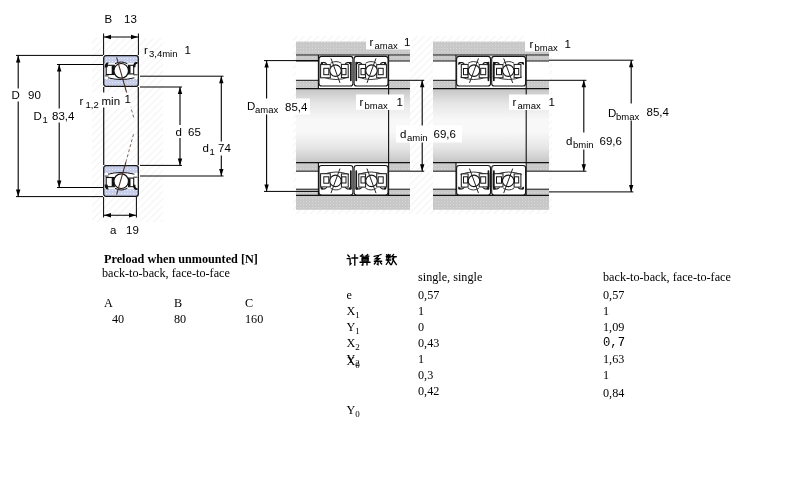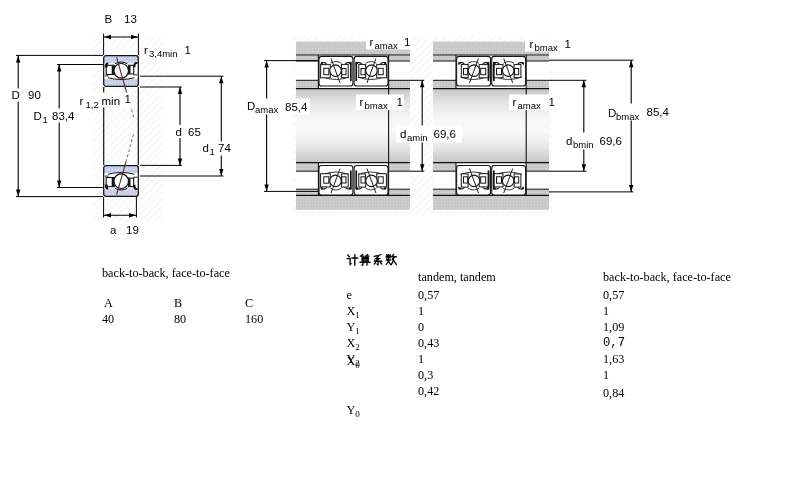--- a/index.html
+++ b/index.html
@@ -337,29 +337,30 @@
           <path d="M3.3,4.7 Q2.9,8.3 0.8,10.6"></path>
           <path d="M1.5,5 Q3.4,8 5.1,10.8"></path>
   <path d="M8.1,0.6 L6.5,2.7"></path>
           <path d="M6.2,2.9 L10.8,2.9"></path>
   <path d="M8.4,2.9 Q8.1,7 5.9,10.8"></path>
           <path d="M6.9,4.9 Q8.7,8 10.9,10.8"></path>
  </g>
 </g>
 </svg>
 
+<div class="t" style="left:104px;top:251.6px;font-weight:bold;font-size:12.2px;">Preload when unmounted [N]</div>
 <div class="t" style="left:102px;top:265.7px;">back-to-back, face-to-face</div>
 <div class="t" style="left:104px;top:296px;">A</div>
 <div class="t" style="left:174px;top:296px;">B</div>
 <div class="t" style="left:245px;top:296px;">C</div>
-<div class="t" style="left:102px;top:311.6px;text-align:center;">40</div>
+<div class="t" style="left:112px;top:311.6px;text-align:center;">40</div>
 <div class="t" style="left:174px;top:311.6px;">80</div>
 <div class="t" style="left:245px;top:311.6px;">160</div>
 
-<div class="t" style="left:418px;top:270.3px;">tandem, tandem</div>
+<div class="t" style="left:418px;top:270.3px;">single, single</div>
 <div class="t" style="left:603px;top:270.3px;">back-to-back, face-to-face</div>
 <div class="t" style="left:346.5px;top:287.8px;">e</div>
 <div class="t" style="left:346.5px;top:303.8px;">X<sub>1</sub></div>
 <div class="t" style="left:346.5px;top:319.8px;">Y<sub>1</sub></div>
 <div class="t" style="left:346.5px;top:335.8px;">X<sub>2</sub></div>
 <div class="t" style="left:346.5px;top:351.8px;">Y<sub>2</sub></div>
 <div class="t" style="left:346.5px;top:354px;">X<sub>0</sub></div>
 <div class="t" style="left:346.5px;top:403px;">Y<sub>0</sub></div>
 <div class="t" style="left:418px;top:287.8px;">0,57</div>
 <div class="t" style="left:418px;top:303.8px;">1</div>

